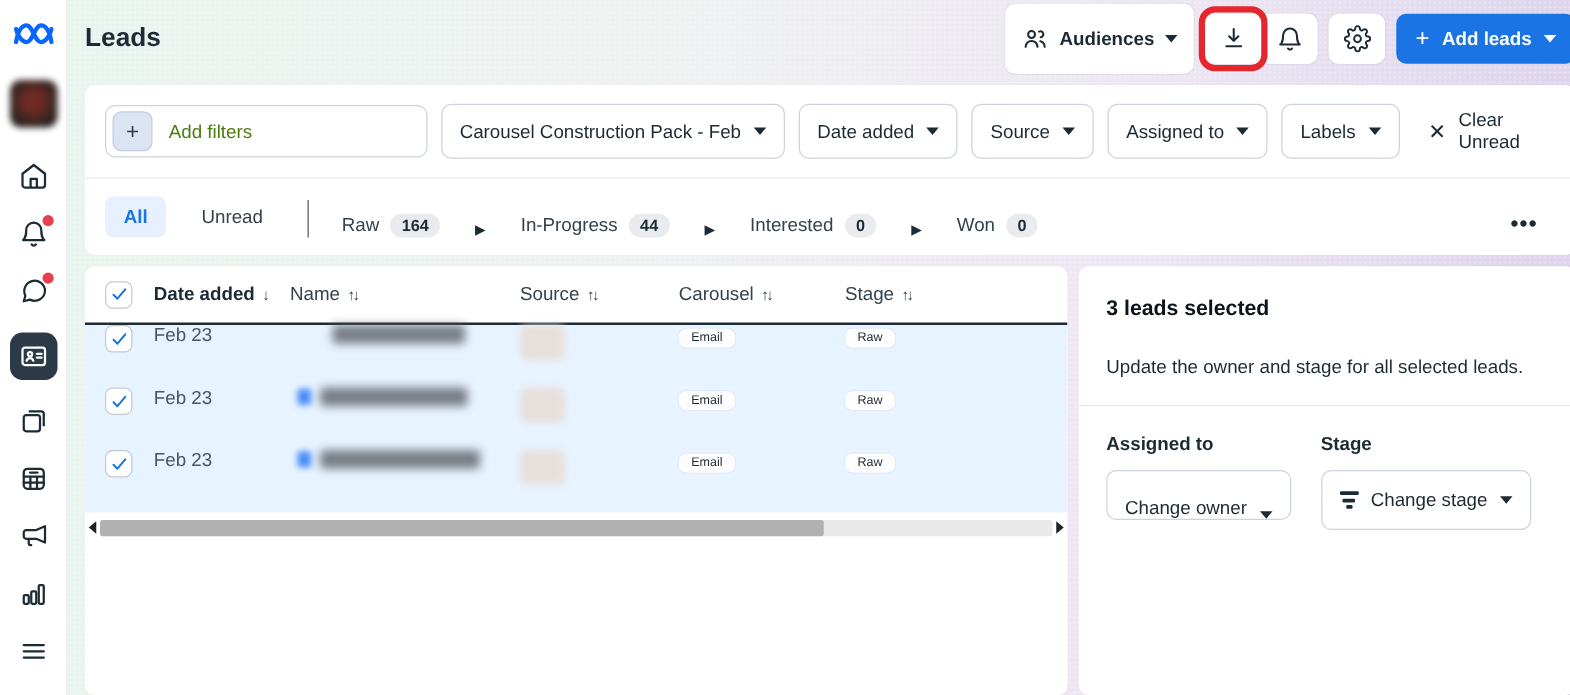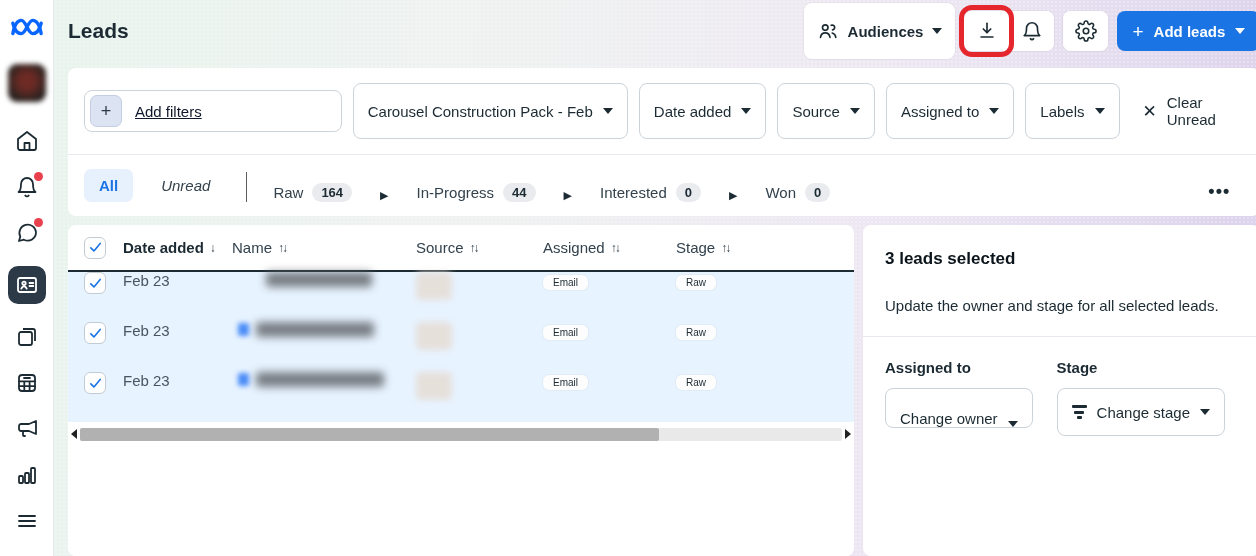--- a/index.html
+++ b/index.html
@@ -76,34 +76,34 @@
   .filter-row { display: flex; align-items: center; gap: 11px; padding: 15px 16px; border-bottom: 1px solid #e7e9ee; }
   .add-filters {
     width: 286px; height: 42px; border: 1px solid #ccd3da; border-radius: 8px;
     display: flex; align-items: center; gap: 13px; padding: 4px 5px; background: #fff;
   }
   .plus-btn {
     width: 32px; height: 32px; border-radius: 7px; background: #dce3f2;
     border: 1px solid #c3cde4; color: #2c3a47; font-size: 18px;
     display: flex; align-items: center; justify-content: center; cursor: pointer;
   }
-  .placeholder { color: #0f172a; font-size: 15px; text-decoration: underline; }
+  .placeholder { color: #4d7c0f; font-size: 15px; }
   .pill {
-    height: 56px; border: 1px solid #ccd3da; border-radius: 8px; background: #fff;
+    height: 44px; border: 1px solid #ccd3da; border-radius: 8px; background: #fff;
     display: flex; align-items: center; gap: 10px; padding: 0 14px;
     font-size: 15px; cursor: pointer; white-space: nowrap; font-family: inherit; color:#1c2b33;
   }
   .clear-filters { display: flex; align-items: center; gap: 10px; font-size: 15px; margin-left: 12px; cursor: pointer; }
   
   .tabs-row { display: flex; align-items: flex-end; padding: 14px 16px; gap: 0; }
   .tab-all {
     color: #1b74e4; background: #e7f0fd; font-weight: 700; font-size: 15px;
     padding: 8px 15px; border-radius: 7px; cursor: pointer;
   }
-  .tab-unread { font-size: 15px; color: #33424d; padding: 8px 16px; margin-left: 12px; cursor: pointer; font-style: italic; }
+  .tab-unread { font-size: 15px; color: #33424d; padding: 8px 16px; margin-left: 12px; cursor: pointer; }
   .tabs-divider { width: 1px; height: 30px; background: #333; opacity:.8; margin: 0 20px; }
   .stage-tab { display: flex; align-items: center; gap: 9px; font-size: 15px; color: #33424d; cursor: pointer; padding: 0 6px; }
   .count-badge {
     background: #e9ebee; border-radius: 10px; padding: 2px 9px;
     font-size: 13px; font-weight: 700; color: #1c2b33;
   }
   .stage-arrow { font-size: 11px; color: #1c2b33; margin: 0 22px; }
   .tabs-overflow { margin-left: auto; font-size: 18px; font-weight: 700; letter-spacing: 1px; cursor: pointer; padding-right: 14px; }
   
   .content-row { display: flex; gap: 9px; margin-top: 9px; flex: 1; min-height: 0; }
@@ -345,21 +345,21 @@
         </div>
         <div class="col-name th">
           <span>Name</span>
           <span class="sort-glyph">↑↓</span>
         </div>
         <div class="col-source th">
           <span>Source</span>
           <span class="sort-glyph">↑↓</span>
         </div>
         <div class="col-channel th">
-          <span>Assigned</span>
+          <span>Carousel</span>
           <span class="sort-glyph">↑↓</span>
         </div>
         <div class="col-stage th">
           <span>Stage</span>
           <span class="sort-glyph">↑↓</span>
         </div>
       </div>
 
       <div class="trow">
         <div class="col-check">

